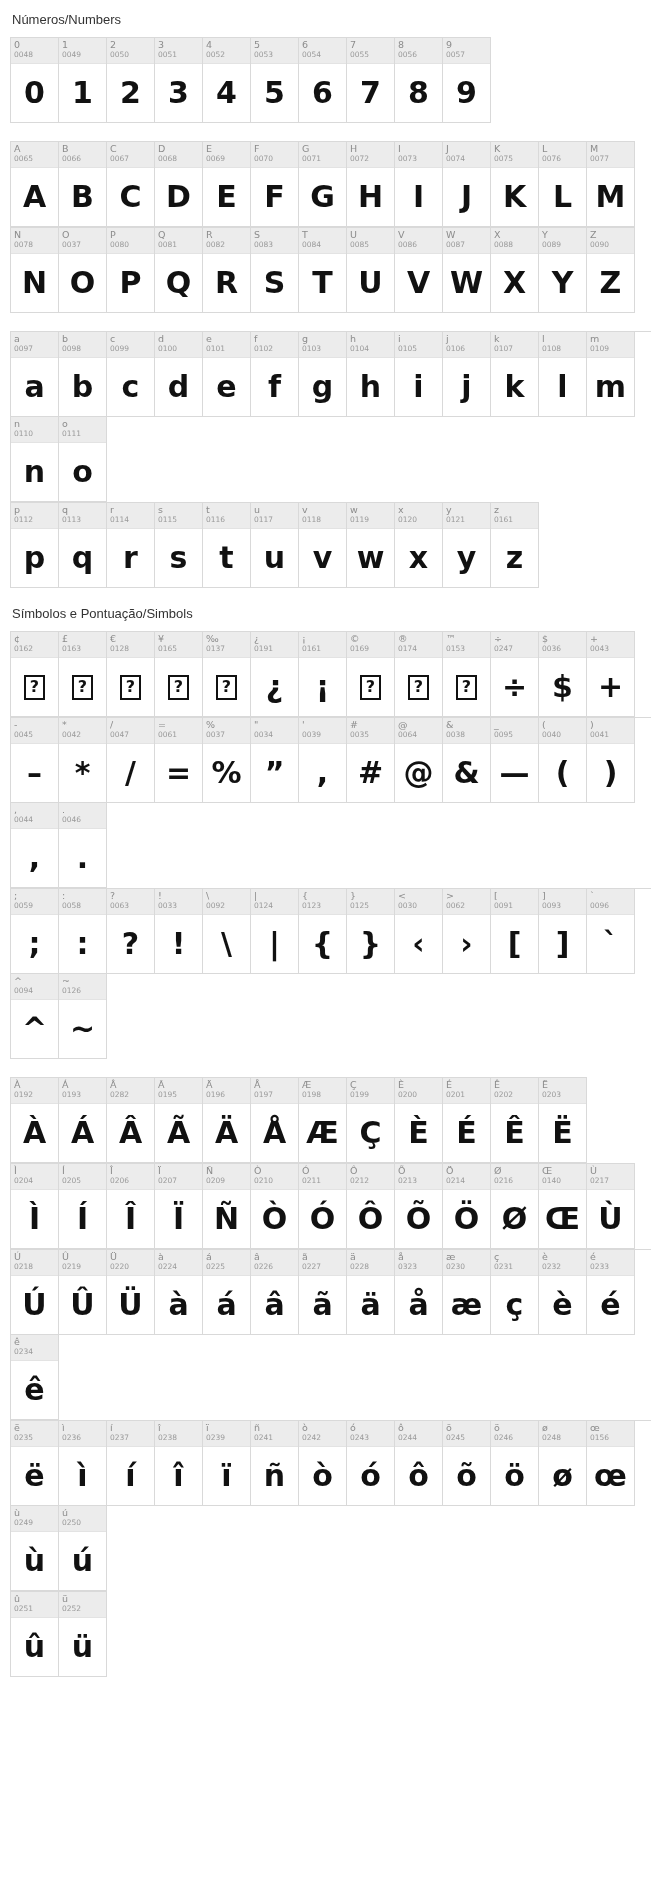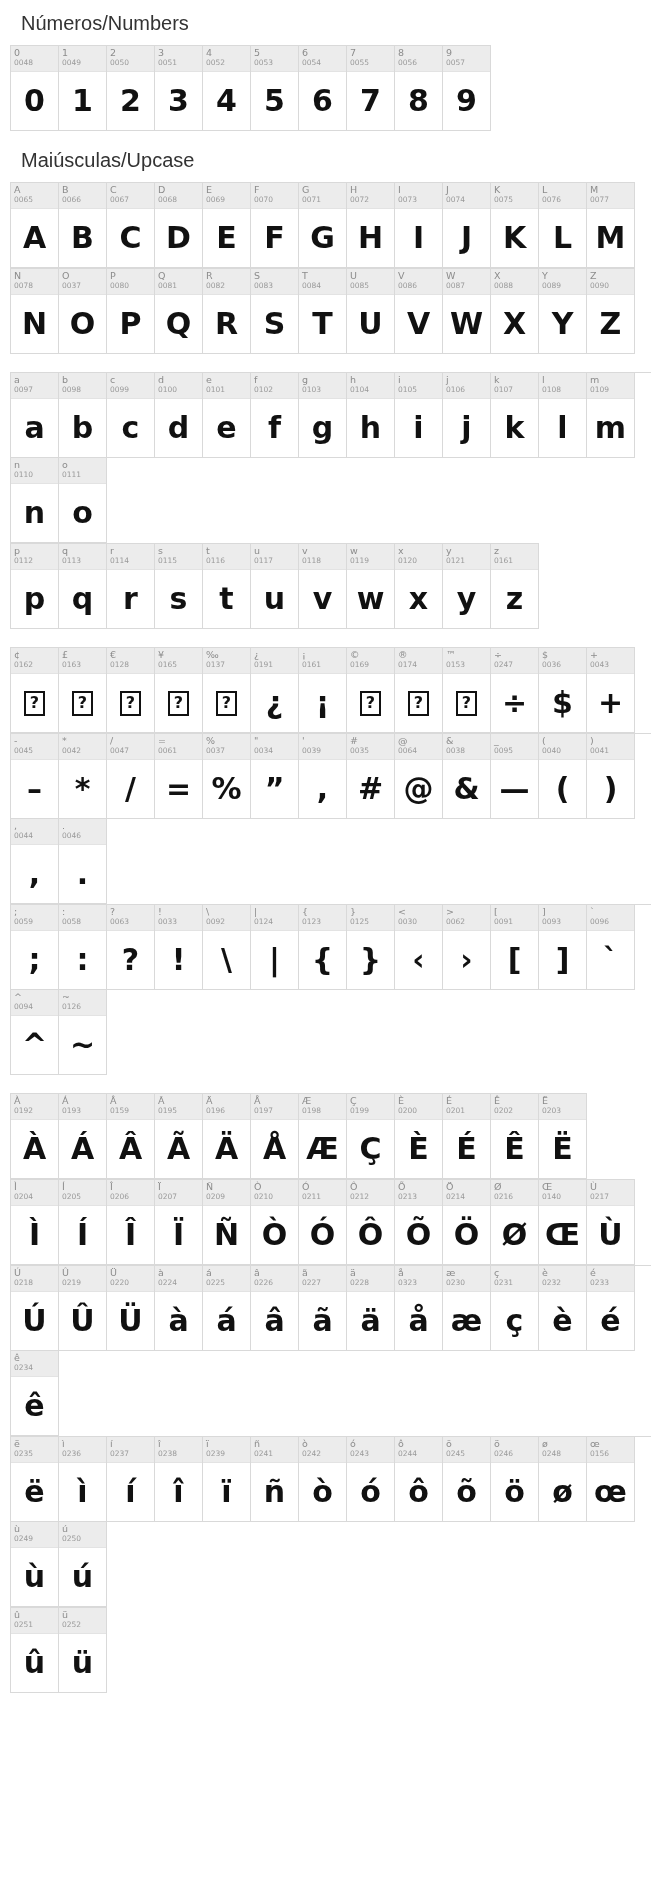--- a/index.html
+++ b/index.html
@@ -11,23 +11,23 @@
   body {
     width: 661px;
     min-height: 1887px;
     color: #222;
     padding: 0 0 24px 0;
   }
   .page { width: 661px; padding: 0 10px; }
 
   .section { margin: 0 0 18px 0; }
   .section-title {
-    font-size: 20px;
+    font-size: 13px;
     color: #333;
-    margin: 12px 0 10px 11px;
+    margin: 12px 0 10px 2px;
     font-weight: 400;
   }
 
   .grid {
     display: flex;
     flex-wrap: wrap;
     border-left: 1px solid #d9d9d9;
     border-top: 1px solid #d9d9d9;
     width: max-content;
     max-width: 641px;
@@ -158,21 +158,20 @@
         <div class="cell">
           <div class="meta">
             <span class="ch">9</span>
             <span class="code">0057</span>
           </div>
           <div class="glyph">9</div>
         </div>
       </div>
     </div>
     <div class="section">
-      <div class="section-title">Maiúsculas/Upcase</div>
       <div class="grid">
         <div class="cell">
           <div class="meta">
             <span class="ch">A</span>
             <span class="code">0065</span>
           </div>
           <div class="glyph">A</div>
         </div>
         <div class="cell">
           <div class="meta">
@@ -535,20 +534,21 @@
         <div class="cell">
           <div class="meta">
             <span class="ch">z</span>
             <span class="code">0161</span>
           </div>
           <div class="glyph">z</div>
         </div>
       </div>
     </div>
     <div class="section">
+      <div class="section-title">Símbolos e Pontuação/Simbols</div>
       <div class="grid">
         <div class="cell">
           <div class="meta">
             <span class="ch">¢</span>
             <span class="code">0162</span>
           </div>
           <div class="glyph small">
             <span class="notdef">?</span>
           </div>
         </div>
@@ -878,21 +878,21 @@
         <div class="cell">
           <div class="meta">
             <span class="ch">Á</span>
             <span class="code">0193</span>
           </div>
           <div class="glyph">Á</div>
         </div>
         <div class="cell">
           <div class="meta">
             <span class="ch">Â</span>
-            <span class="code">0159</span>
+            <span class="code">0282</span>
           </div>
           <div class="glyph">Â</div>
         </div>
         <div class="cell">
           <div class="meta">
             <span class="ch">Ã</span>
             <span class="code">0195</span>
           </div>
           <div class="glyph">Ã</div>
         </div>

